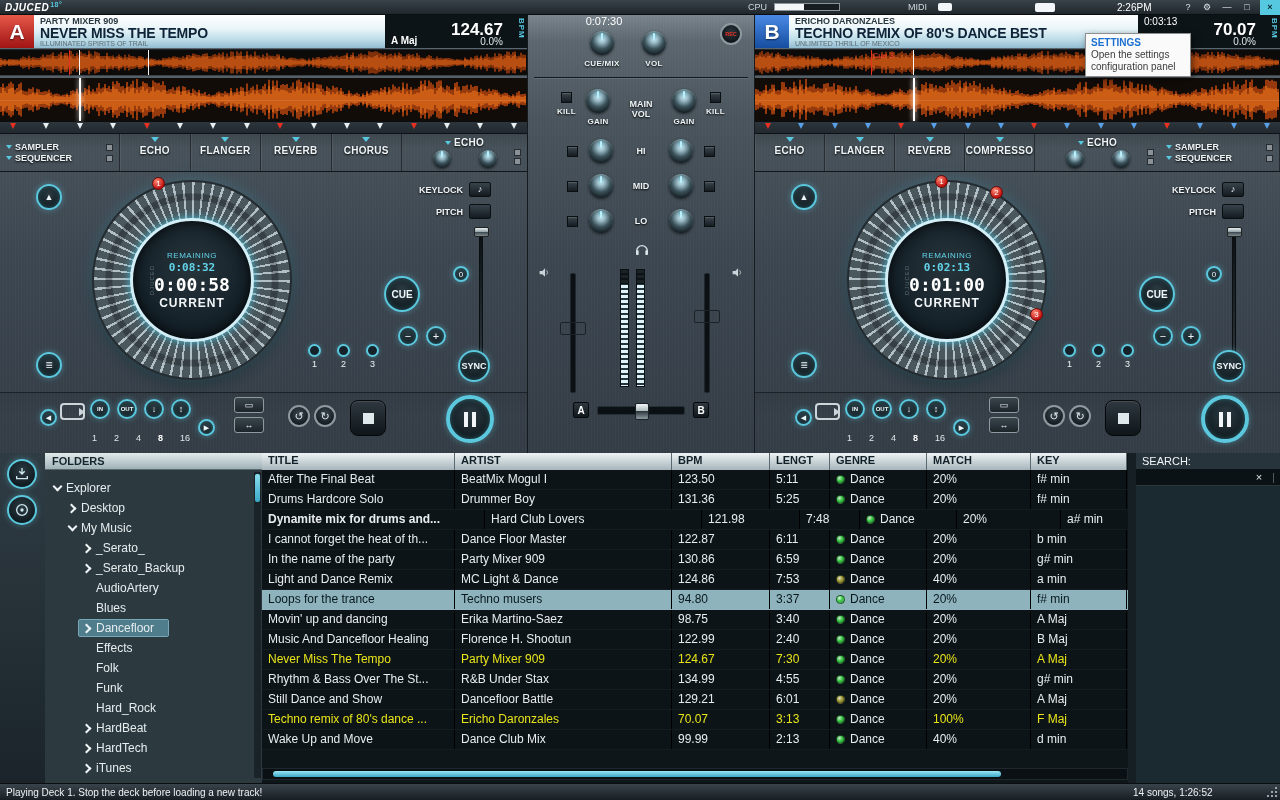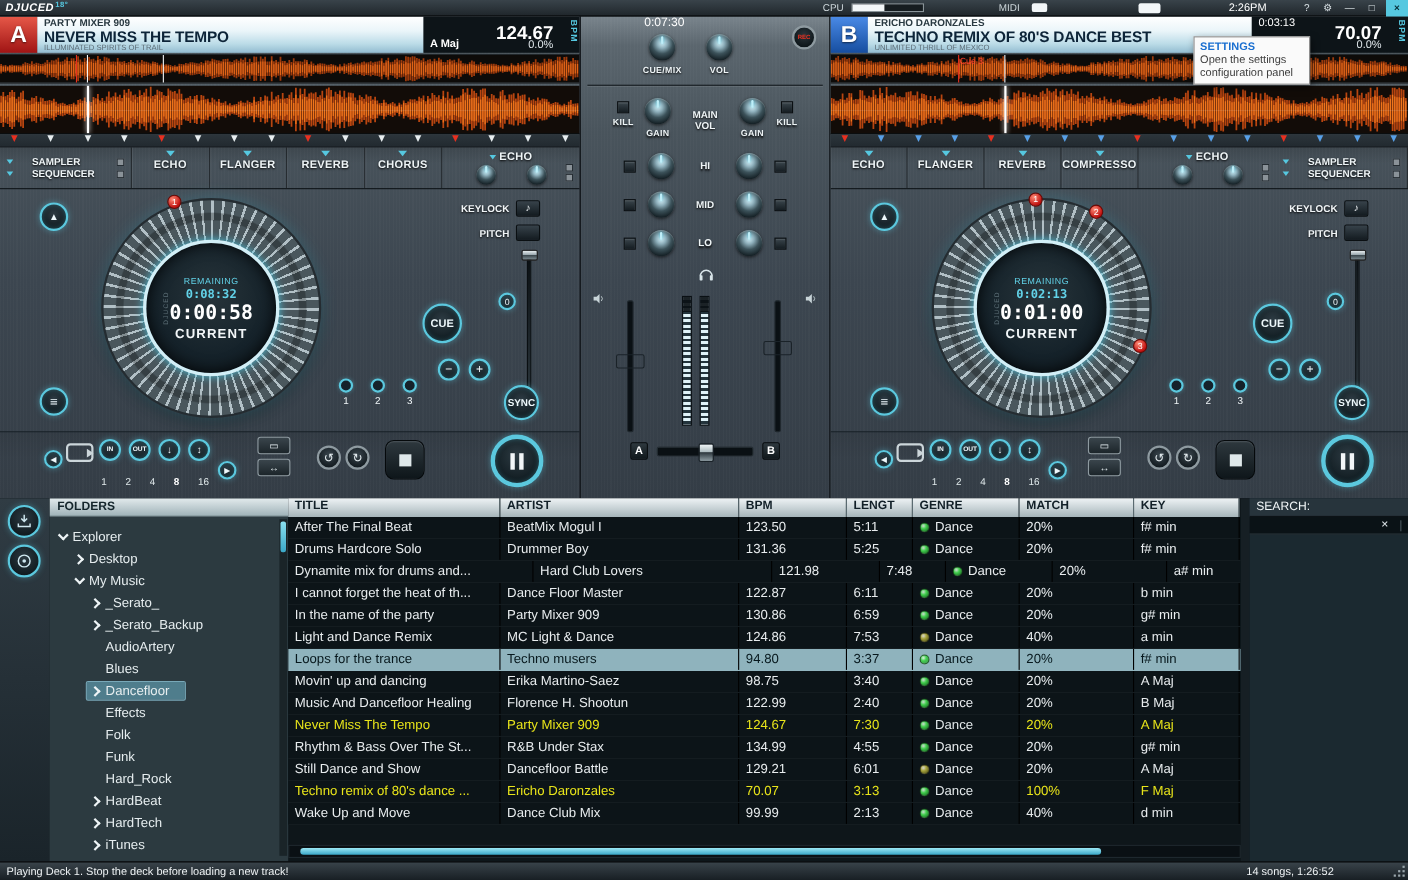--- a/index.html
+++ b/index.html
@@ -80,21 +80,21 @@
   border-bottom:1px solid #10161a}
 .fx-box{flex:1;display:flex;flex-direction:column;align-items:center;padding-top:3px;
   border-right:1px solid rgba(0,0,0,.45);box-shadow:inset 1px 0 0 rgba(255,255,255,.06)}
 .fx-tri{width:0;height:0;border-left:4px solid transparent;border-right:4px solid transparent;
   border-top:5px solid #56c8e0;display:block;margin-bottom:3px}
 .fx-tri-i{width:0;height:0;border-left:3px solid transparent;border-right:3px solid transparent;
   border-top:4px solid #56c8e0;display:inline-block}
 .fx-label{font-size:10px;font-weight:bold;letter-spacing:.3px;color:#eef4f6;text-shadow:0 1px 2px #000}
 .sampler-box{width:120px;display:flex;flex-direction:column;justify-content:center;gap:1px;
   border-right:1px solid rgba(0,0,0,.45)}
-.samp-line{display:flex;align-items:center;gap:17px;font-size:9px;font-weight:bold;
+.samp-line{display:flex;align-items:center;gap:3px;font-size:9px;font-weight:bold;
   color:#eef4f6;text-shadow:0 1px 2px #000;padding:0 6px}
 .led{width:7px;height:7px;background:#8a9298;border:1px solid #262e34;margin-left:auto}
 .fxknob-panel{width:125px;position:relative;display:flex;flex-direction:column;align-items:center;padding-top:3px}
 .fx-label-row{display:flex;align-items:center;gap:3px}
 .fx-knobs{display:flex;gap:28px;margin-top:2px}
 .led-col{position:absolute;right:6px;top:15px;display:flex;flex-direction:column;gap:2px}
 
 
 .knob{display:inline-block;position:relative;border-radius:50%;
   background:radial-gradient(circle at 50% 35%,#d9ecf2 0%,#8fb0bc 22%,#3c525a 48%,#141f24 78%,#0a1216 100%);
@@ -961,21 +961,21 @@
           <div class="tcell" style="width: 98px;">131.36</div>
           <div class="tcell" style="width: 60px;">5:25</div>
           <div class="tcell" style="width: 97px;">
             <span class="gdot" style="background: radial-gradient(circle at 35% 30%, rgba(255, 255, 255, 0.85) 0%, rgb(62, 208, 74) 40%, rgba(0, 0, 0, 0.45) 140%);"></span>
             <span class="genre-text">Dance</span>
           </div>
           <div class="tcell" style="width: 104px;">20%</div>
           <div class="tcell" style="width: 96px;">f# min</div>
         </div>
         <div class="trow">
-          <div class="tcell" style="width: 223px;">Dynamite mix for drums and...</div>
+          <div class="tcell" style="width: 223px; font-weight: bold;">Dynamite mix for drums and...</div>
           <div class="tcell" style="width: 217px;">Hard Club Lovers</div>
           <div class="tcell" style="width: 98px;">121.98</div>
           <div class="tcell" style="width: 60px;">7:48</div>
           <div class="tcell" style="width: 97px;">
             <span class="gdot" style="background: radial-gradient(circle at 35% 30%, rgba(255, 255, 255, 0.85) 0%, rgb(62, 208, 74) 40%, rgba(0, 0, 0, 0.45) 140%);"></span>
             <span class="genre-text">Dance</span>
           </div>
           <div class="tcell" style="width: 104px;">20%</div>
           <div class="tcell" style="width: 96px;">a# min</div>
         </div>

